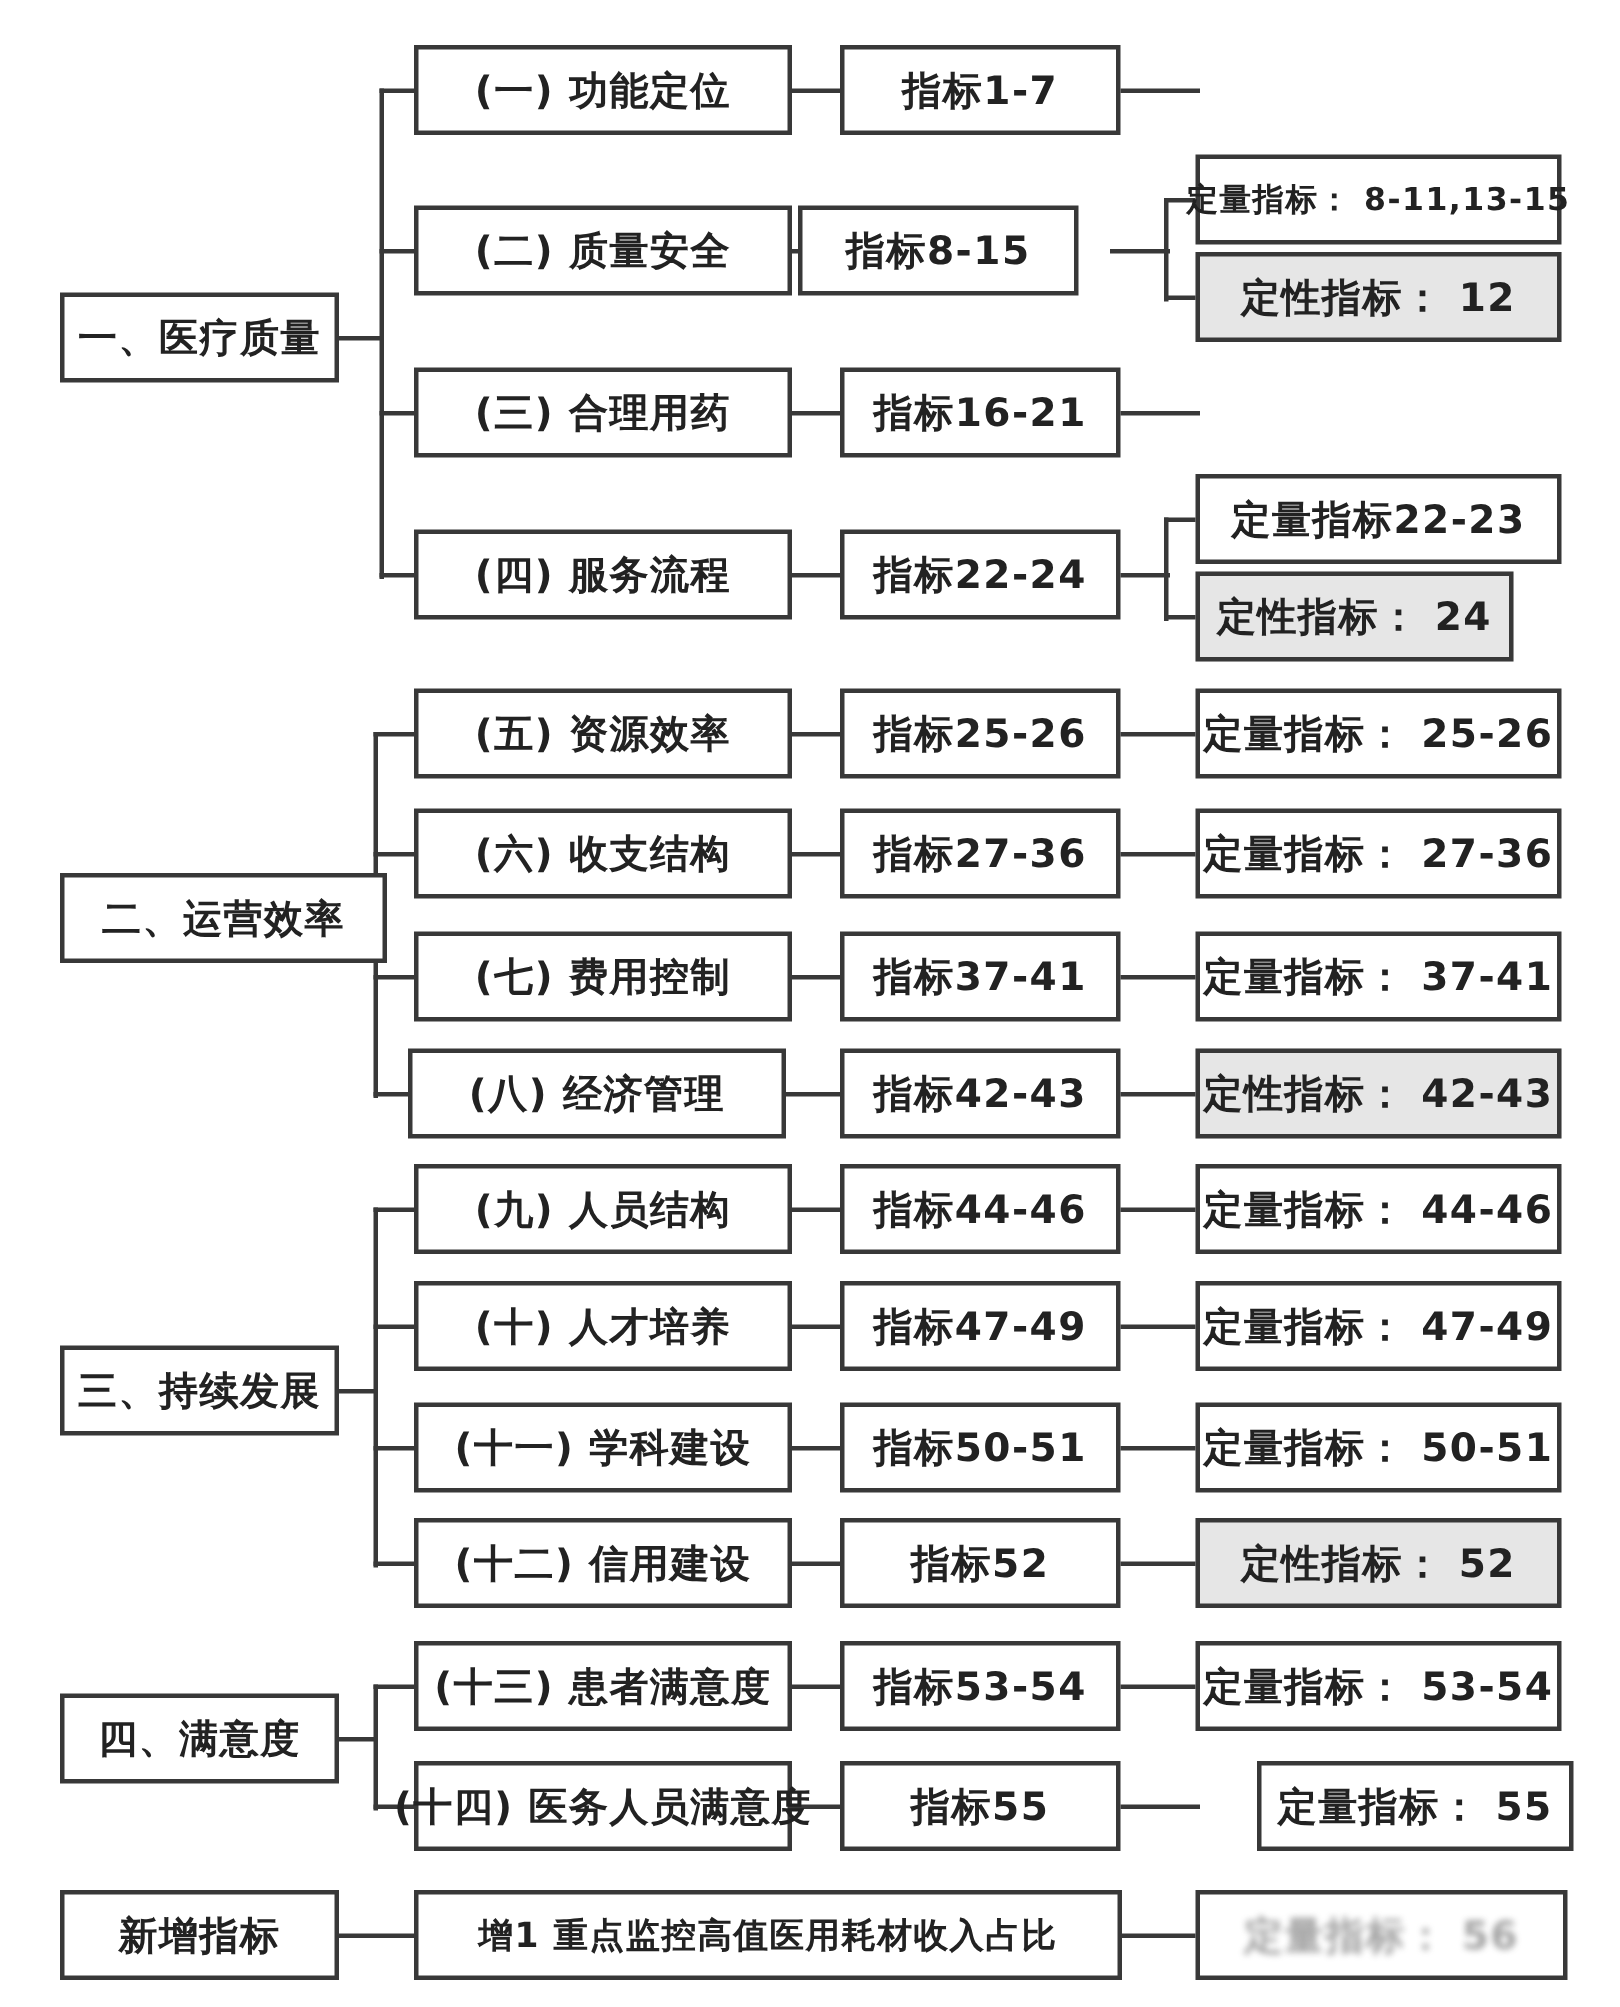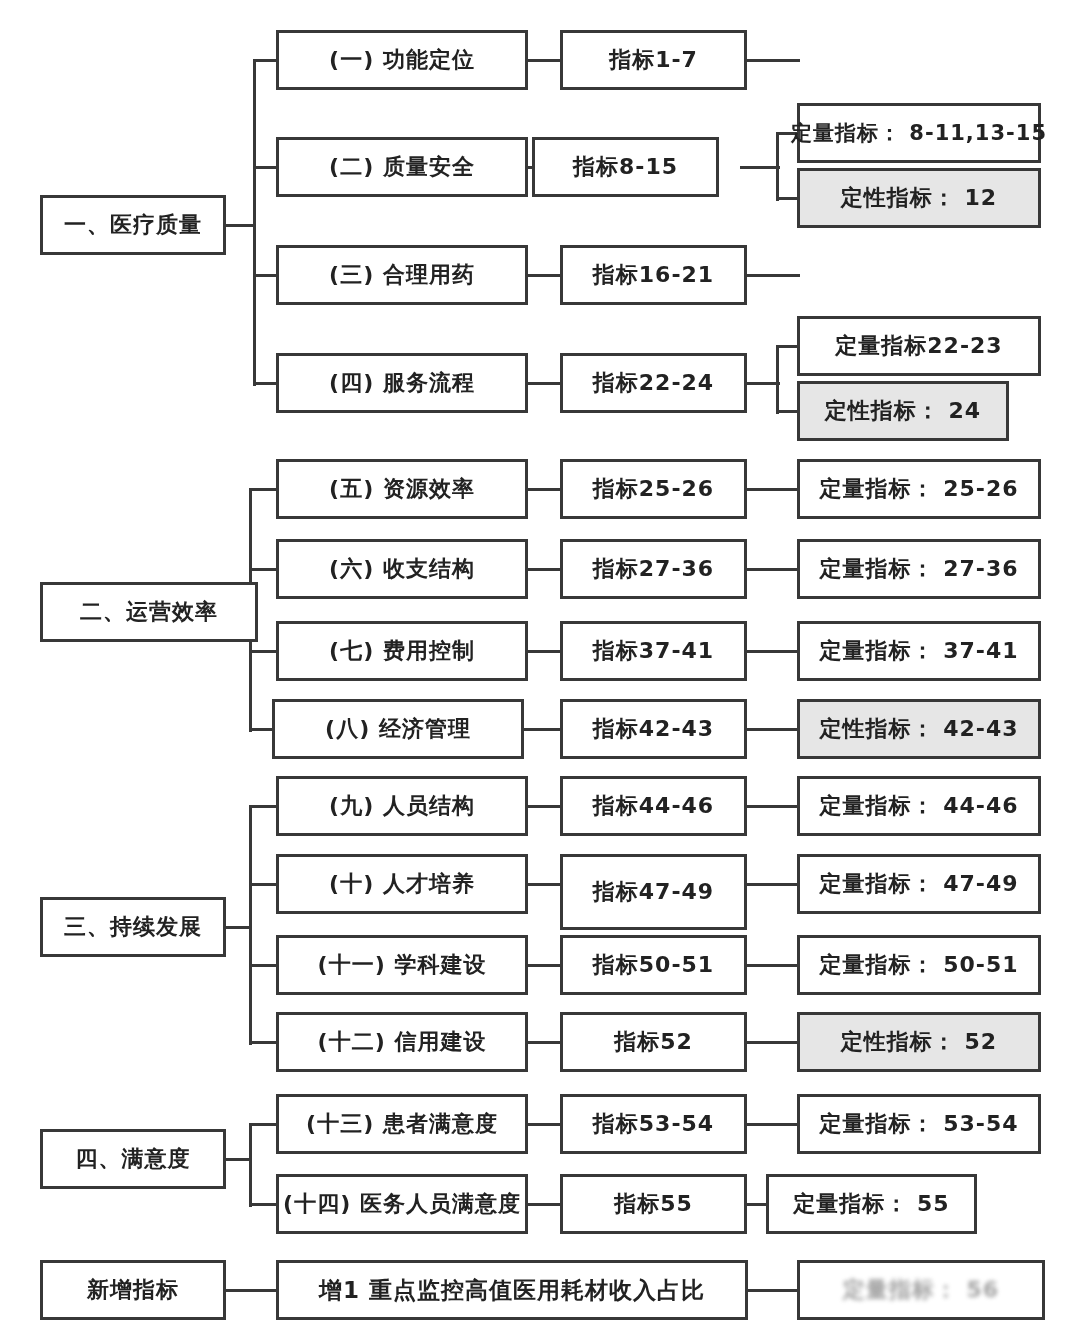--- a/index.html
+++ b/index.html
@@ -2,21 +2,21 @@
 <html><head>
 <meta charset="utf-8">
 <style>
   html,body{margin:0;padding:0;background:#ffffff;}
   body{font-family:"DejaVu Sans","Liberation Sans",sans-serif;}
   .canvas{position:relative;width:1080px;height:1338px;background:#ffffff;overflow:hidden;}
   .box{
     position:absolute;box-sizing:border-box;
     border:3px solid #383838;background:#ffffff;
     display:flex;align-items:center;justify-content:center;
-    font-weight:700;font-size:22px;color:#222222;
+    font-weight:700;font-size:26px;color:#222222;
     letter-spacing:1px;white-space:nowrap;z-index:2;
   }
   .gray{background:#e6e6e6;}
   .wide{font-size:23px;}
   .blurred span{filter:blur(2.2px);opacity:.55;color:#555;}
   .hl,.vl{position:absolute;background:#383838;z-index:1;}
   .hl{height:3px;}
   .vl{width:3px;}
 </style>
 </head>
@@ -114,39 +114,39 @@
 
   <div class="box" style="left:560px;top:30px;width:187px;height:60px">指标1-7</div>
   <div class="box" style="left:532px;top:137px;width:187px;height:60px">指标8-15</div>
   <div class="box" style="left:560px;top:245px;width:187px;height:60px">指标16-21</div>
   <div class="box" style="left:560px;top:353px;width:187px;height:60px">指标22-24</div>
   <div class="box" style="left:560px;top:459px;width:187px;height:60px">指标25-26</div>
   <div class="box" style="left:560px;top:539px;width:187px;height:60px">指标27-36</div>
   <div class="box" style="left:560px;top:621px;width:187px;height:60px">指标37-41</div>
   <div class="box" style="left:560px;top:699px;width:187px;height:60px">指标42-43</div>
   <div class="box" style="left:560px;top:776px;width:187px;height:60px">指标44-46</div>
-  <div class="box" style="left:560px;top:854px;width:187px;height:76px">指标47-49</div>
+  <div class="box" style="left:560px;top:854px;width:187px;height:60px">指标47-49</div>
   <div class="box" style="left:560px;top:935px;width:187px;height:60px">指标50-51</div>
   <div class="box" style="left:560px;top:1012px;width:187px;height:60px">指标52</div>
   <div class="box" style="left:560px;top:1094px;width:187px;height:60px">指标53-54</div>
   <div class="box" style="left:560px;top:1174px;width:187px;height:60px">指标55</div>
 
   <div class="box" style="left:797px;top:103px;width:244px;height:60px;font-size:21px">定量指标： 8-11,13-15</div>
   <div class="box gray" style="left:797px;top:168px;width:244px;height:60px">定性指标： 12</div>
   <div class="box" style="left:797px;top:316px;width:244px;height:60px">定量指标22-23</div>
   <div class="box gray" style="left:797px;top:381px;width:212px;height:60px">定性指标： 24</div>
   <div class="box" style="left:797px;top:459px;width:244px;height:60px">定量指标： 25-26</div>
   <div class="box" style="left:797px;top:539px;width:244px;height:60px">定量指标： 27-36</div>
   <div class="box" style="left:797px;top:621px;width:244px;height:60px">定量指标： 37-41</div>
   <div class="box gray" style="left:797px;top:699px;width:244px;height:60px">定性指标： 42-43</div>
   <div class="box" style="left:797px;top:776px;width:244px;height:60px">定量指标： 44-46</div>
   <div class="box" style="left:797px;top:854px;width:244px;height:60px">定量指标： 47-49</div>
   <div class="box" style="left:797px;top:935px;width:244px;height:60px">定量指标： 50-51</div>
   <div class="box gray" style="left:797px;top:1012px;width:244px;height:60px">定性指标： 52</div>
   <div class="box" style="left:797px;top:1094px;width:244px;height:60px">定量指标： 53-54</div>
-  <div class="box" style="left:766px;top:1174px;width:211px;height:60px">定量指标： 55</div>
+  <div class="box" style="left:838px;top:1174px;width:211px;height:60px">定量指标： 55</div>
 
   <div class="box wide" style="left:276px;top:1260px;width:472px;height:60px">增1 重点监控高值医用耗材收入占比</div>
   <div class="box blurred" style="left:797px;top:1260px;width:248px;height:60px">
       <span>定量指标： 56</span>
     </div>
 
 </div>
 
 </body></html>

